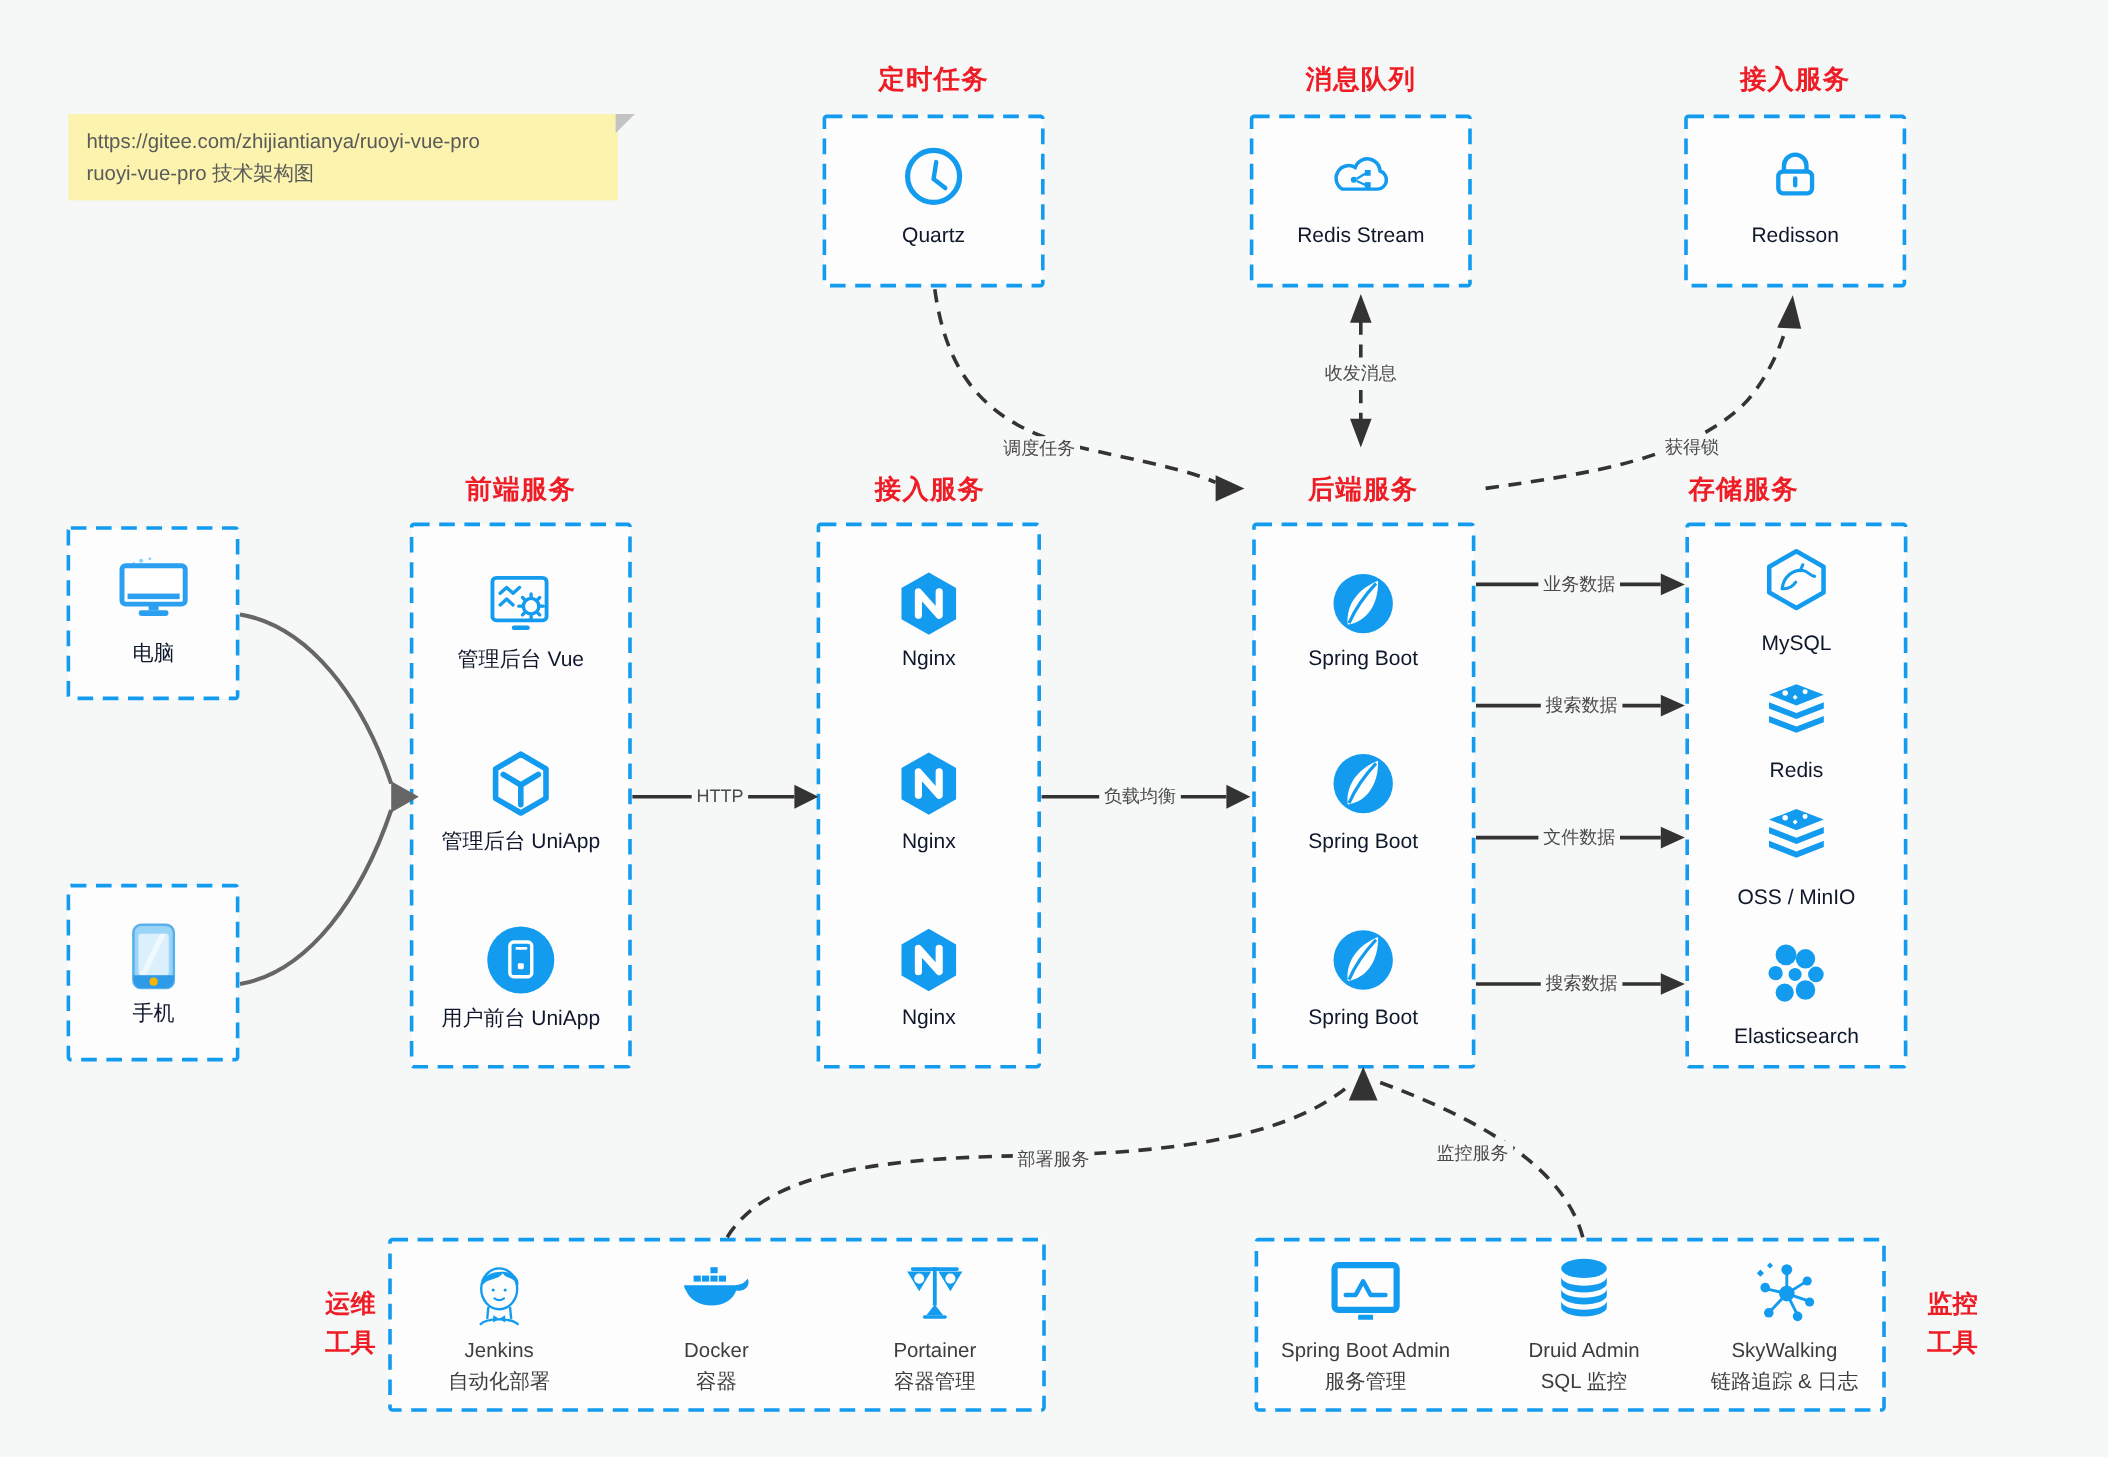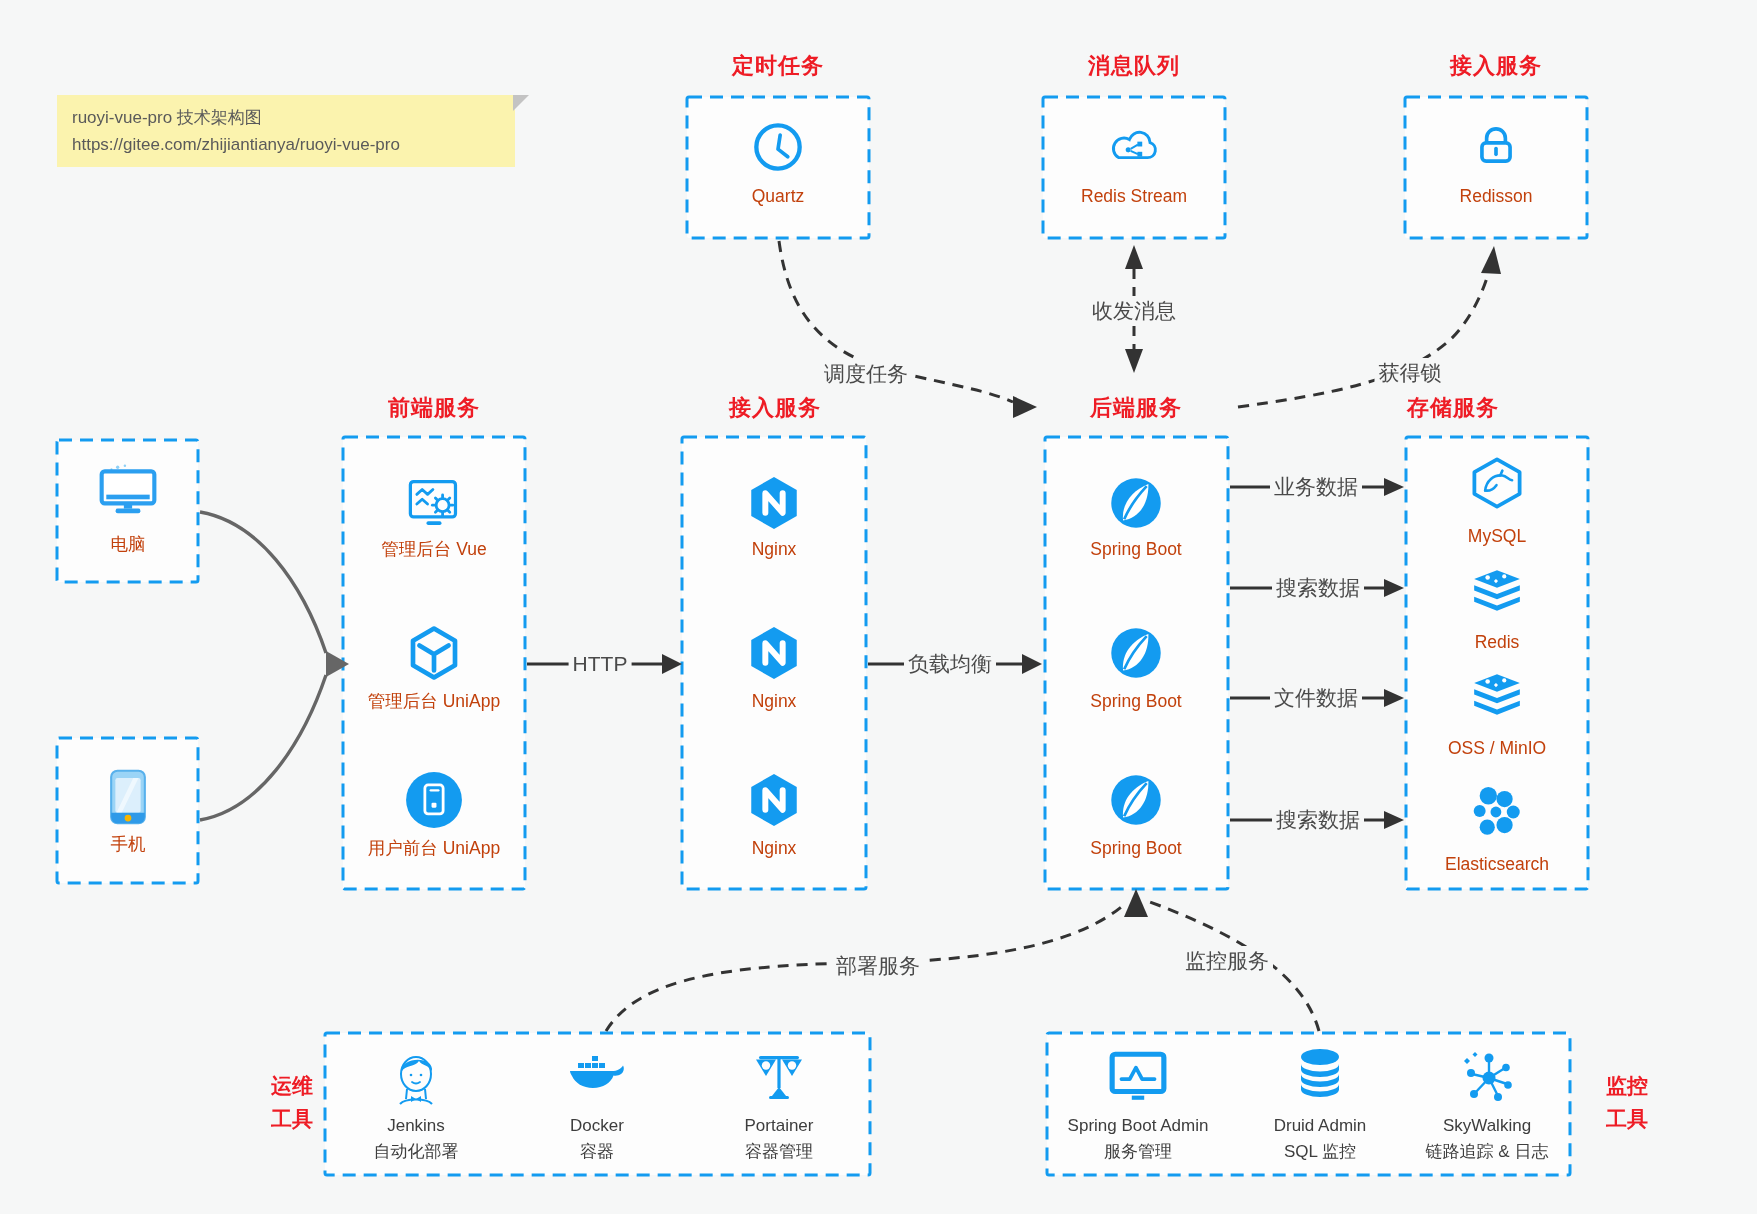--- a/index.html
+++ b/index.html
@@ -1,36 +1,36 @@
 <!DOCTYPE html>
 <html><head>
 <meta charset="utf-8">
 <style>
   html,body{margin:0;padding:0;background:#f6f7f7;font-family:"Liberation Sans",sans-serif;}
   #canvas{position:relative;width:1757px;height:1214px;background:#f6f7f7;overflow:hidden;}
   #wires{position:absolute;left:0;top:0;z-index:1;}
   .rtitle{position:absolute;transform:translate(-50%,-50%);color:#ee1c25;font-weight:bold;font-size:22px;letter-spacing:1px;white-space:nowrap;z-index:3;}
   .sidetitle{position:absolute;transform:translate(-50%,-50%);color:#ee1c25;font-weight:bold;font-size:21px;white-space:nowrap;z-index:3;}
-  .lbl{position:absolute;transform:translate(-50%,-50%);color:#c2410c;font-size:17.5px;white-space:nowrap;z-index:3;}
+  .lbl{position:absolute;transform:translate(-50%,-50%);color:#0f172a;font-size:17.5px;white-space:nowrap;z-index:3;}
   .sublbl{position:absolute;transform:translate(-50%,-50%);color:#3d3d3d;font-size:17px;white-space:nowrap;z-index:3;}
-  .elabel{position:absolute;transform:translate(-50%,-50%);color:#4a4a4a;font-size:21px;background:#f6f7f7;padding:1px 4px;white-space:nowrap;z-index:4;}
+  .elabel{position:absolute;transform:translate(-50%,-50%);color:#4a4a4a;font-size:15px;background:#f6f7f7;padding:1px 4px;white-space:nowrap;z-index:4;}
   .icon{position:absolute;transform:translate(-50%,-50%);z-index:2;line-height:0;}
   .note{position:absolute;left:57px;top:95px;width:458px;height:72px;background:#fbf3ae;color:#5a5a5a;
         font-size:17px;line-height:27px;padding:9px 0 0 15px;box-sizing:border-box;z-index:3;}
   .note:after{content:"";position:absolute;top:0;right:-14px;width:0;height:0;
         border-top:16px solid #c3c3c3;border-right:16px solid transparent;}
 </style>
 </head>
 <body>
 
 <div id="canvas">
 
   <div class="note">
+    <div>https://gitee.com/zhijiantianya/ruoyi-vue-pro</div>
     <div>ruoyi-vue-pro 技术架构图</div>
-    <div>https://gitee.com/zhijiantianya/ruoyi-vue-pro</div>
   </div>
 
   <svg id="wires" width="1757" height="1214" viewBox="0 0 1757 1214">
 
     <g fill="#fdfdfd" stroke="#139bf0" stroke-width="3" stroke-dasharray="13 8">
       <rect x="687" y="97" width="182" height="141" rx="2"></rect>
       <rect x="1043" y="97" width="182" height="141" rx="2"></rect>
       <rect x="1405" y="97" width="182" height="141" rx="2"></rect>
       <rect x="57" y="440" width="141" height="142" rx="2"></rect>
       <rect x="57" y="738" width="141" height="145" rx="2"></rect>

